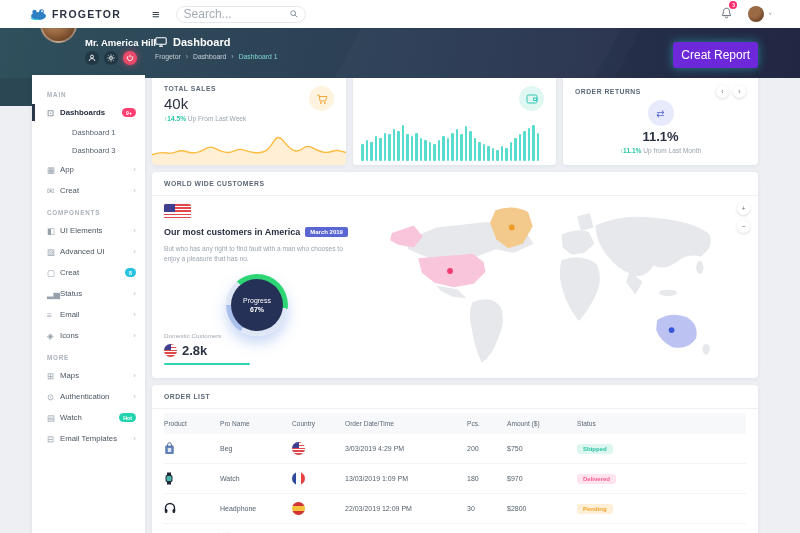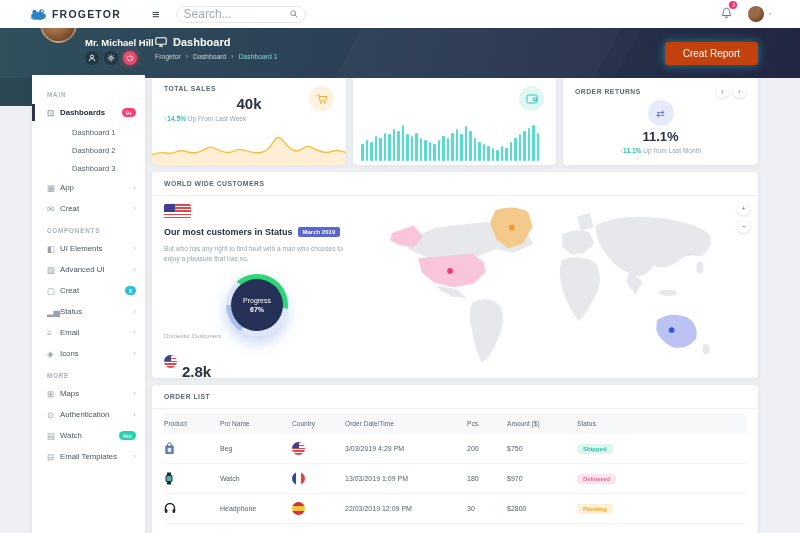--- a/index.html
+++ b/index.html
@@ -42,22 +42,22 @@
   .round-btn { width:14px; height:14px; border-radius:50%; background:rgba(8,20,30,.35);
                display:flex; align-items:center; justify-content:center; cursor:pointer; }
   .round-btn.danger { background:#e94a69; box-shadow:0 0 6px rgba(233,74,105,.7); }
 
   .page-head { position:absolute; left:155px; top:8px; z-index:12; }
   .page-title-row { display:flex; align-items:center; gap:6px; }
   .page-title { color:#fff; font-size:11px; font-weight:bold; }
   .crumbs { margin-top:5px; font-size:6.8px; color:rgba(255,255,255,.72); display:flex; gap:5px; align-items:center;}
   .crumbs .sep { color:rgba(255,255,255,.55); font-size:7px; }
   .crumbs .last { color:#7fd8cf; }
-  .create-report { position:absolute; right:42px; top:14px; background:#c2410c; color:#fff; border:0;
-                   font-size:10px; padding:6px 18px; border-radius:3px; cursor:pointer; z-index:12;
+  .create-report { position:absolute; right:42px; top:14px; background:#6d28d9; color:#fff; border:0;
+                   font-size:12px; padding:6px 8px; border-radius:3px; cursor:pointer; z-index:12;
                    box-shadow:0 0 10px rgba(43,197,218,.55); font-family:"Liberation Sans",sans-serif;}
 
   
   .sidebar { position:absolute; left:32px; top:75px; width:113px; height:458px; background:#fff; z-index:20;
              box-shadow:0 1px 5px rgba(30,40,70,.08); padding-top:8px; }
   .side-section { font-size:6.3px; font-weight:bold; color:#a9b2bc; letter-spacing:.8px; margin:8px 0 4px 15px; }
   .side-item { position:relative; display:flex; align-items:center; height:21px; padding:0 9px 0 15px;
                font-size:7.8px; color:#4a5562; cursor:pointer; }
   .side-item .glyph { width:13px; color:#97a1ad; font-size:8.5px; }
   .side-item.active { color:#222c3c; font-weight:bold; }
@@ -68,21 +68,21 @@
   .sbadge.pink { background:#ff3e71; } .sbadge.cyan { background:#27c2e0; } .sbadge.teal { background:#23d3b0; }
 
   
   .main { position:absolute; left:152px; top:75px; width:606px; z-index:8; }
   .card { background:#fff; border-radius:4px; box-shadow:0 1px 4px rgba(40,50,80,.07); position:relative; }
 
   .stat-row { display:flex; gap:7px; }
   .stat-card { height:90px; overflow:hidden; }
   .stat-card .pad { padding:10px 12px 0 12px; }
   .stat-title { font-size:6.8px; font-weight:bold; color:#5b6877; letter-spacing:.5px; }
-  .stat-value { font-size:15px; font-weight:bold; color:#2a3142; margin-top:3px;text-align:center; }
+  .stat-value { font-size:15px; font-weight:normal; color:#2a3142; margin-top:3px; }
   .trend { font-size:6.6px; color:#9aa3ad; margin-top:3px; }
   .trend .up { color:#26c6a6; font-weight:bold; }
   .icon-bubble { position:absolute; top:11px; right:12px; width:25px; height:25px; border-radius:50%;
                  display:flex; align-items:center; justify-content:center; }
   .bubble-orange { background:#fdf3df; } .bubble-teal { background:#e1f7f2; }
   .spark-wrap { position:absolute; left:0; right:0; bottom:0; height:36px; }
   .bars-wrap { position:absolute; left:8px; right:8px; bottom:4px; height:38px;
                display:flex; align-items:flex-end; gap:2px; }
   .bars-wrap .bar { width:2.5px; background:#58dccd; border-radius:1px; flex:0 0 auto; }
   .returns-card { width:195px; text-align:center; }
@@ -110,21 +110,21 @@
            background:conic-gradient(from -40deg, #2ed574 0 38%, #dfe7f6 38% 70%, #a9c0ec 70% 86%, #dfe7f6 86% 100%);
            display:flex; align-items:center; justify-content:center;
            box-shadow:0 7px 14px rgba(95,140,225,.35); }
   .donut-inner { width:52px; height:52px; border-radius:50%; background:#263157; color:#fff;
                  display:flex; flex-direction:column; align-items:center; justify-content:center; gap:2px;}
   .donut-inner .p-label { font-size:7px; } .donut-inner .p-val { font-size:7px; font-weight:bold; }
   .mini-stats { position:absolute; left:12px; top:160px; display:flex; gap:14px; }
   .mini-stat { width:88px; }
   .mini-label { font-size:6.2px; color:#a0a9b3; }
   .mini-val-row { display:flex; align-items:center; gap:5px; margin-top:4px; }
-  .mini-val { font-size:15px; font-weight:bold; color:#2a3142;margin-top:20px; }
+  .mini-val { font-size:13px; font-weight:bold; color:#2a3142; }
   .underline { height:2px; border-radius:1px; margin-top:5px; }
   .u-teal { background:#2ed5b5; width:86px; } .u-orange { background:#fdbc40; width:78px; }
   .flag-circle { width:13px; height:13px; border-radius:50%; box-shadow:0 0 1px rgba(0,0,0,.25); flex:0 0 auto; }
   .fc-us { background:
       linear-gradient(#3f3e8f,#3f3e8f) 0 0/7px 6px no-repeat,
       repeating-linear-gradient(180deg,#e0484c 0 1.4px,#fff 1.4px 2.8px); }
   .fc-fr { background:linear-gradient(90deg,#31499c 0 34%,#fff 34% 66%,#e6413f 66%); }
   .fc-es { background:linear-gradient(180deg,#d03433 0 27%,#f6c33f 27% 73%,#d03433 73%); }
   .fc-ru { background:linear-gradient(180deg,#fff 0 34%,#3757a5 34% 66%,#d5383f 66%); }
   .map-wrap { position:absolute; left:218px; top:30px; width:378px; height:168px; }
@@ -178,21 +178,21 @@
     <span class="caret">˅</span>
   </div>
 </div>
 
 <div class="band"></div>
 <div class="band-ext"></div>
 
 <div class="band-avatar" style="z-index:12;">
   <span class="status-dot"></span>
 </div>
-<div class="band-user-name" style="top:37px;">Mr. Michael Hill</div>
+<div class="band-user-name" style="top:37px;">Mr. America Hill</div>
 <div class="band-actions" style="top:51px;">
   <div class="round-btn">
     <svg width="8" height="8" viewBox="0 0 8 8">
       <circle cx="4" cy="2.6" r="1.5" fill="none" stroke="#fff" stroke-width="0.9"></circle>
       <path d="M1.2 7 C1.2 5.4 2.5 4.6 4 4.6 C5.5 4.6 6.8 5.4 6.8 7" fill="none" stroke="#fff" stroke-width="0.9"></path>
     </svg>
   </div>
   <div class="round-btn">
     <svg width="8" height="8" viewBox="0 0 8 8">
       <circle cx="4" cy="4" r="1.4" fill="none" stroke="#fff" stroke-width="0.9"></circle>
@@ -237,21 +237,20 @@
 
 <div class="sidebar">
   <div id="side-menu">
       <div class="side-section">MAIN</div>
       <div class="side-item active">
         <span class="glyph">⊡</span>
         <span>Dashboards</span>
         <span class="sbadge pink">9+</span>
       </div>
       <div class="side-sub">Dashboard 1</div>
-      <div class="side-sub">Dashboard 2</div>
       <div class="side-sub">Dashboard 3</div>
       <div class="side-item">
         <span class="glyph">▦</span>
         <span>App</span>
         <span class="chev">›</span>
       </div>
       <div class="side-item">
         <span class="glyph">✉</span>
         <span>Creat</span>
         <span class="chev">›</span>
@@ -402,21 +401,21 @@
   </div>
 
   <div class="card customers-card">
     <div class="card-head">
       <span class="card-head-title">WORLD WIDE CUSTOMERS</span>
     </div>
 
     <div class="cust-left">
       <div class="flag-rect"></div>
       <div class="cust-headline">
-        <b>Our most customers in Status</b>
+        <b>Our most customers in America</b>
         <span class="date-badge">March 2019</span>
       </div>
       <p class="cust-desc">But who has any right to find fault with a man who chooses to enjoy a pleasure that has no.</p>
       <div class="donut">
         <div class="donut-inner">
           <span class="p-label">Progress</span>
           <span class="p-val">67%</span>
         </div>
       </div>
     </div>

